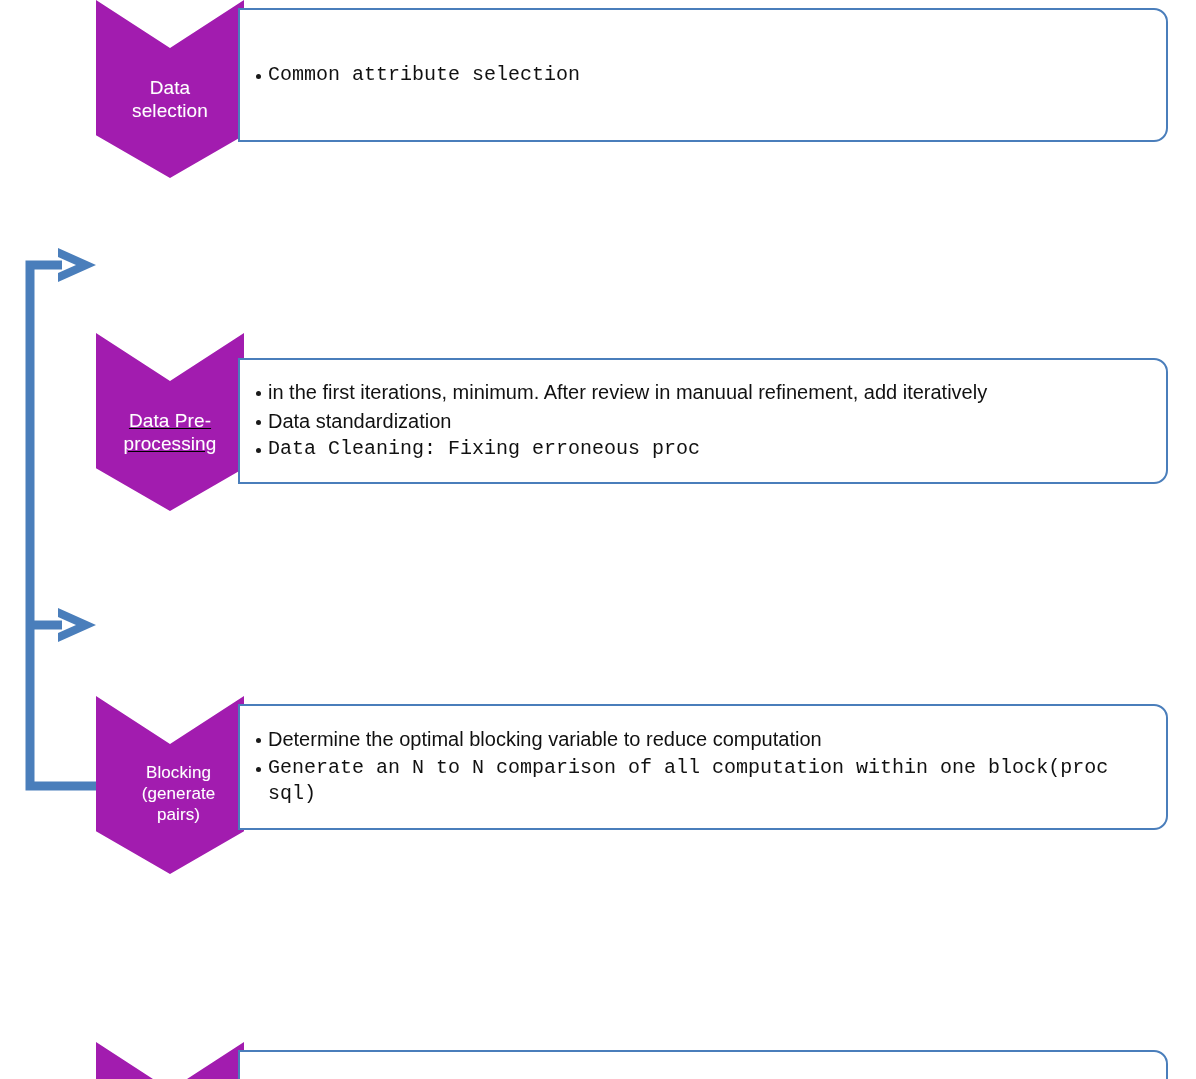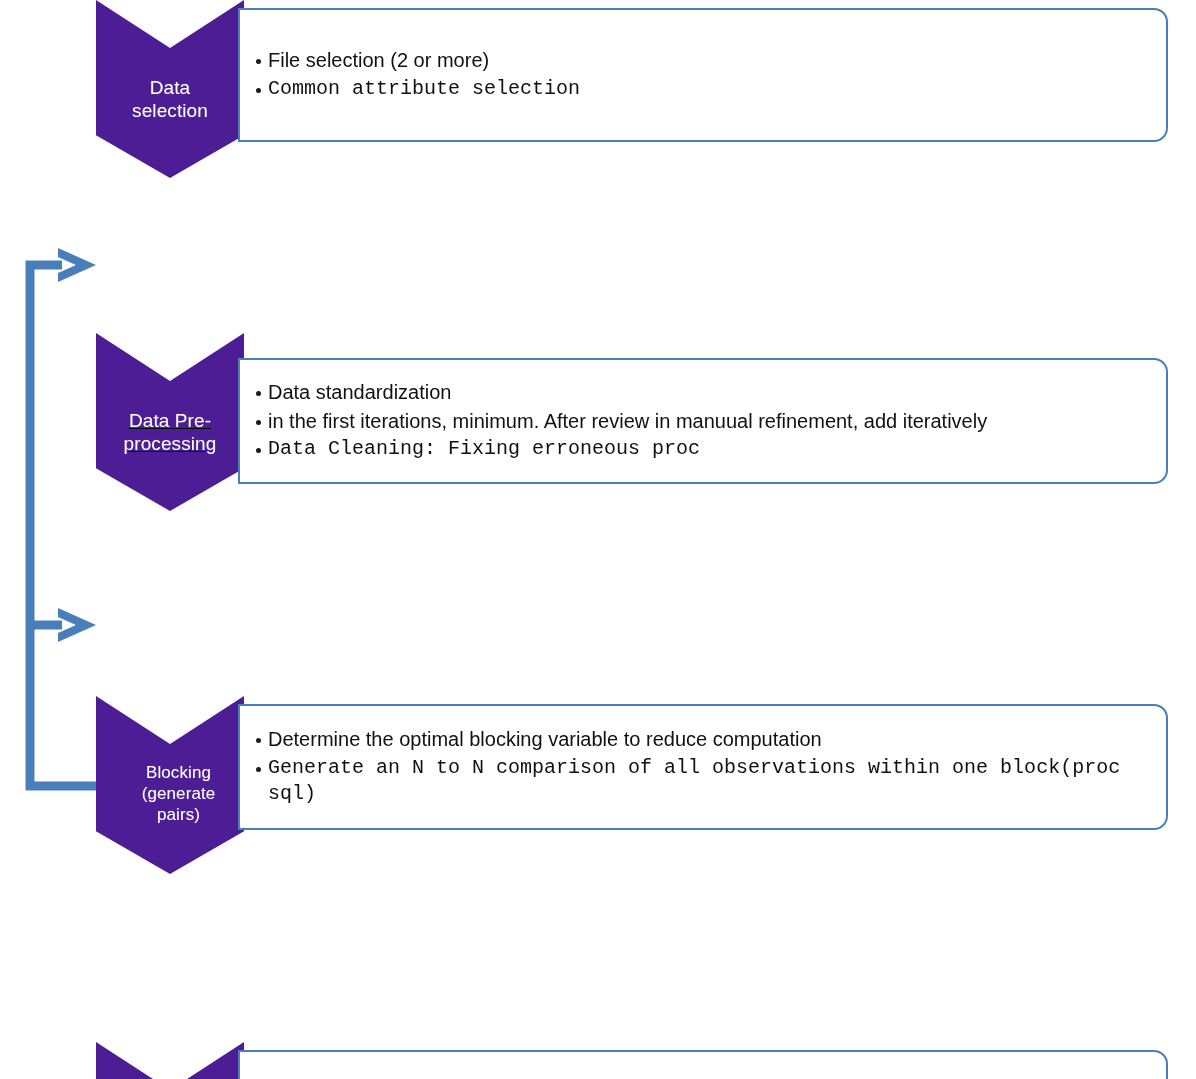--- a/index.html
+++ b/index.html
@@ -39,21 +39,21 @@
     position: absolute;
     left: 0;
     width: 1196px;
   }
 
   
   .chevron {
     position: absolute;
     left: 96px;
     width: 148px;
-    background: #4c1d95;
+    background: #a21caf;
     -webkit-clip-path: polygon(0% 0%, 50% 27%, 100% 0%, 100% 76%, 50% 100%, 0% 76%);
     clip-path: polygon(0% 0%, 50% 27%, 100% 0%, 100% 76%, 50% 100%, 0% 76%);
     display: flex;
     align-items: center;
     justify-content: center;
   }
   .chevron-label {
     color: #FFFFFF;
     font-size: 19px;
     line-height: 1.22;
@@ -122,50 +122,49 @@
     <polygon points="58,608 96,625 58,642 58,633 76,625 58,617" fill="#4A7EBB"></polygon>
   </svg>
 
   <div class="stage" style="top:0px;height:178px;">
     <div class="chevron" style="top:0px;height:178px;">
       <div class="chevron-label">Data
 selection</div>
     </div>
     <div class="callout" style="top:8px;height:134px;">
       <ul class="bullets">
-        <li>File selection (2 or more)</li>
         <li>Common attribute selection</li>
       </ul>
     </div>
   </div>
 
   <div class="stage" style="top:175px;height:178px;">
     <div class="chevron" style="top:158px;height:178px;text-decoration:underline;">
       <div class="chevron-label">Data Pre-
 processing</div>
     </div>
     <div class="callout" style="top:183px;height:126px;">
       <ul class="bullets">
+        <li>in the first iterations, minimum.  After review in manuual refinement, add iteratively</li>
         <li>Data standardization</li>
-        <li>in the first iterations, minimum.  After review in manuual refinement, add iteratively</li>
         <li>Data Cleaning: Fixing erroneous proc</li>
       </ul>
     </div>
   </div>
 
   <div class="stage" style="top:348px;height:178px;">
     <div class="chevron" style="top:348px;height:178px;padding-left:17px;">
       <div class="chevron-label small">Blocking
 (generate
 pairs)</div>
     </div>
     <div class="callout" style="top:356px;height:126px;justify-content:center;">
       <ul class="bullets">
         <li>Determine the optimal blocking variable to reduce computation</li>
-        <li>Generate an N to N comparison of all observations within one block(proc sql)</li>
+        <li>Generate an N to N comparison of all computation within one block(proc sql)</li>
       </ul>
     </div>
   </div>
 
   <div class="stage" style="top:521px;height:178px;">
     <div class="chevron" style="top:521px;height:178px;">
       
     </div>
     <div class="callout" style="top:529px;height:126px;">
       

